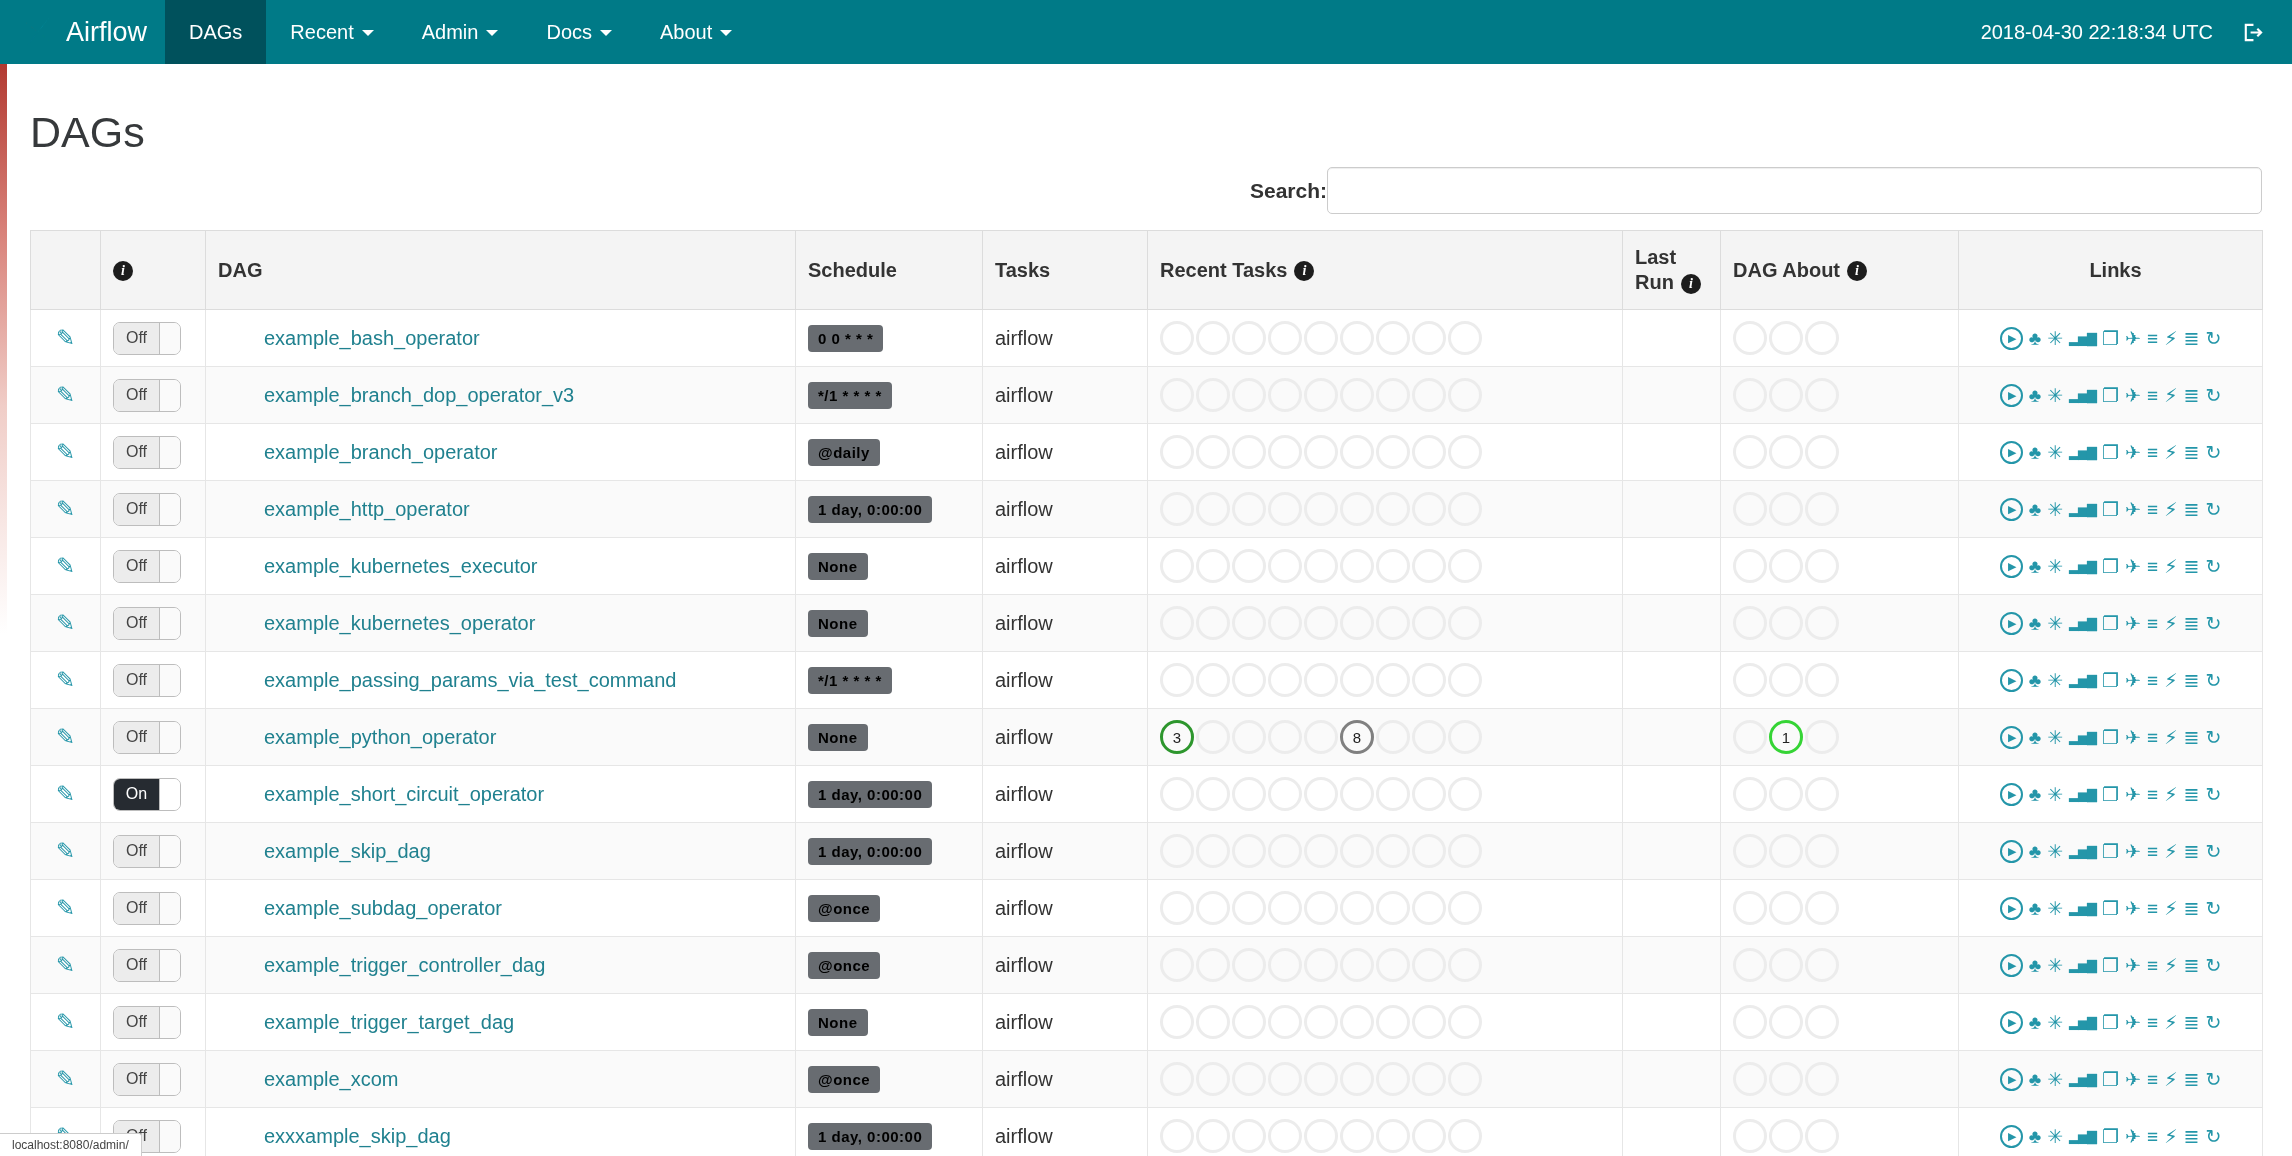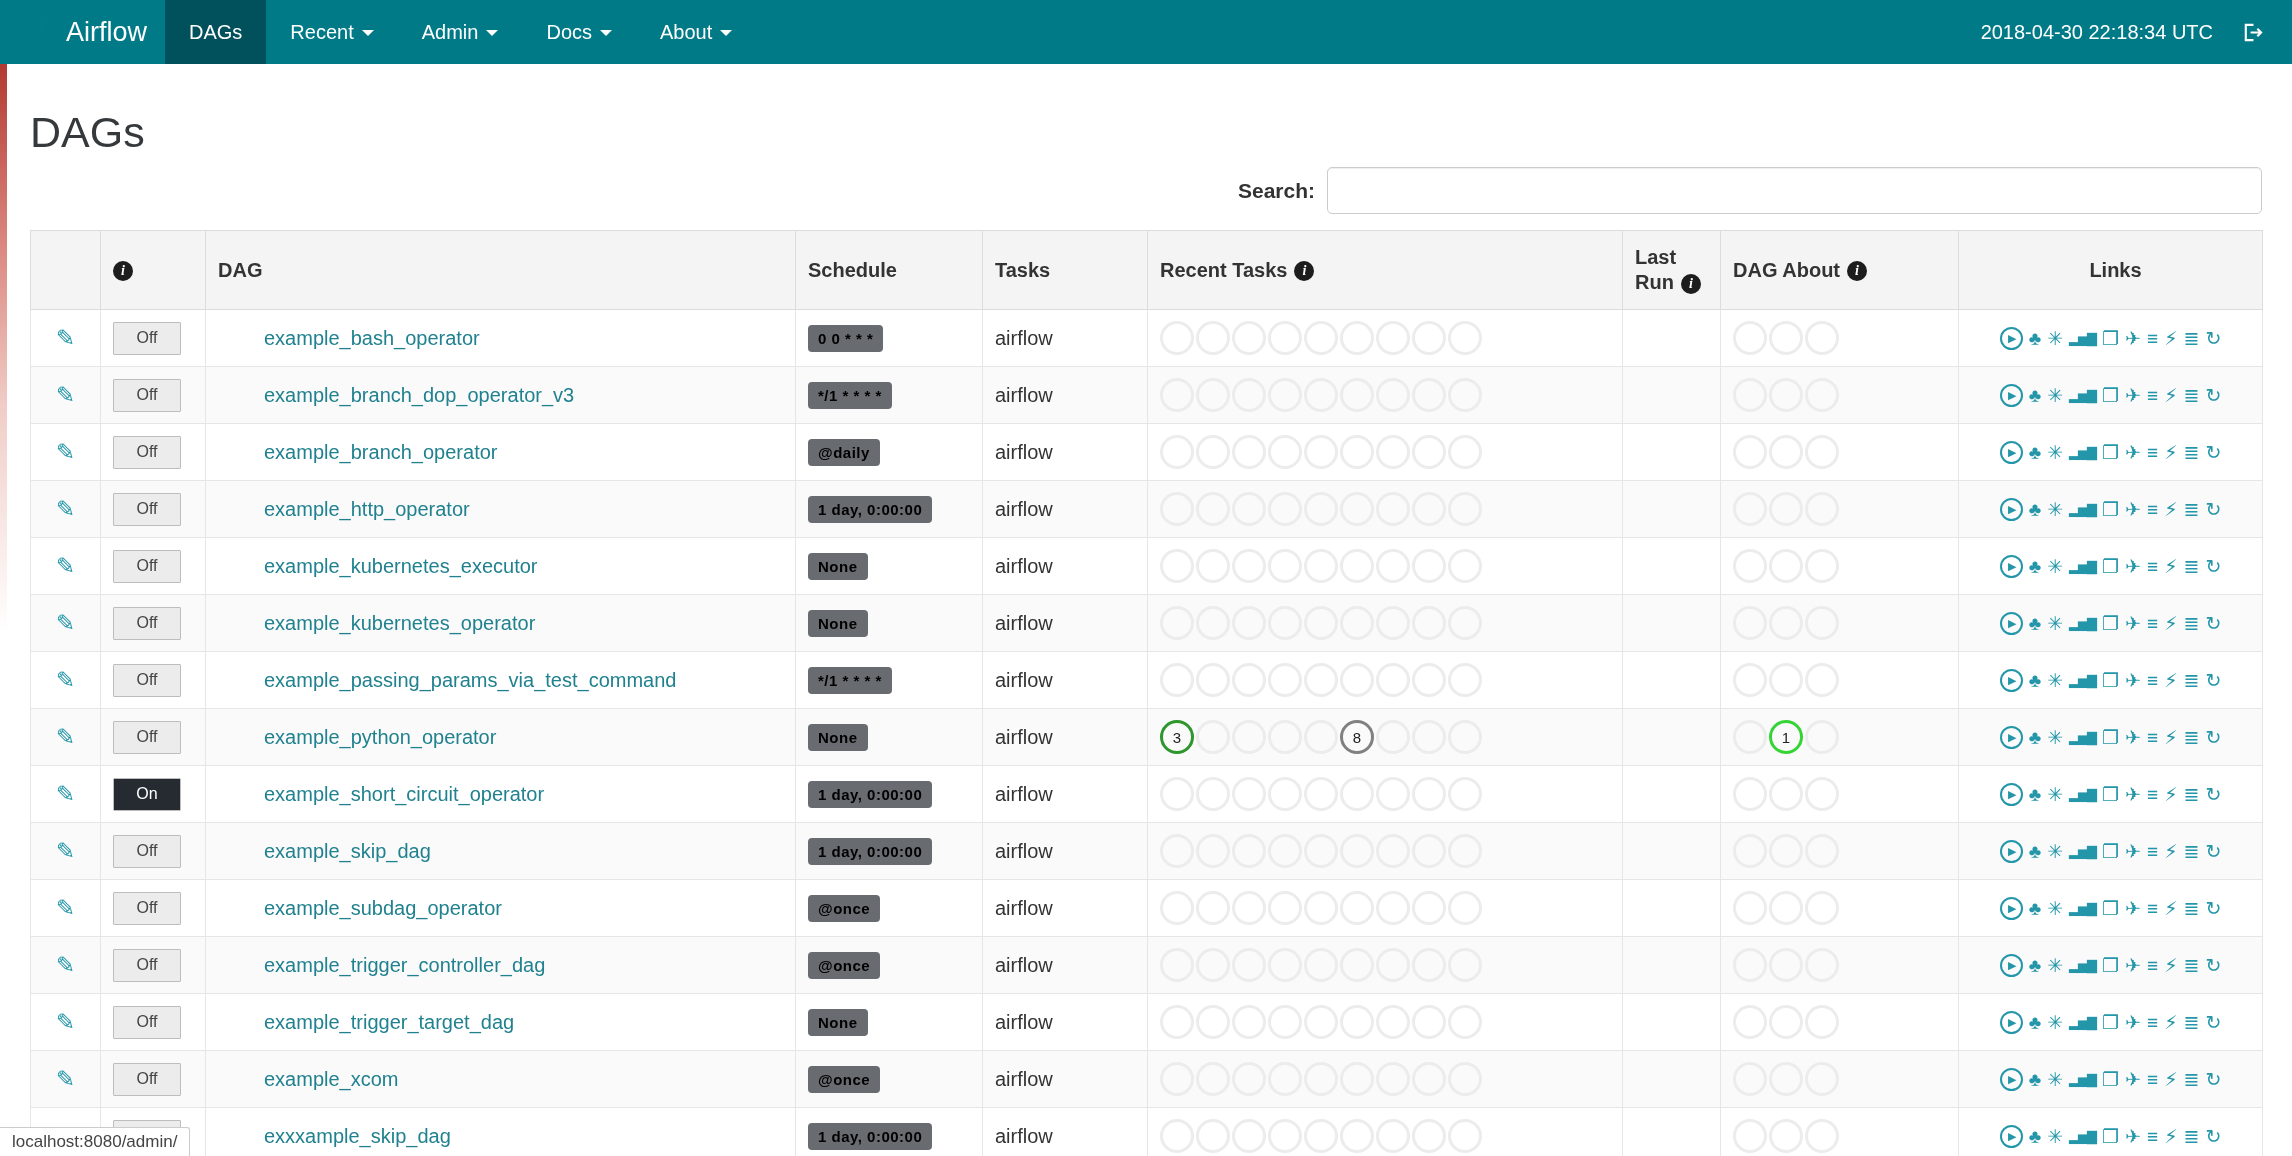--- a/index.html
+++ b/index.html
@@ -48,21 +48,21 @@
   }
 
   
   .page { padding: 0 30px; }
   .page-title {
     font-size: 43px; font-weight: 400; color: #36393b;
     margin: 44px 0 10px 0;
   }
   .search-row {
     display: flex; justify-content: flex-end; align-items: center;
-    gap: 12px; margin: 6px 0 16px 0;
+    gap: 0; margin: 6px 0 16px 0;
   }
   .search-label { font-weight: bold; font-size: 21px; color: #333; }
   .search-input {
     width: 935px; height: 47px; border: 1px solid #ccc; border-radius: 5px;
     font-size: 20px; padding: 0 12px; outline: none;
     box-shadow: inset 0 1px 1px rgba(0,0,0,0.07);
   }
 
   
   table.dags {
@@ -85,22 +85,22 @@
   .dag-link { color: var(--accent-link, #20818f); text-decoration: none; cursor: pointer; margin-left: 46px; }
 
   .badge-sched {
     display: inline-block; background: var(--badge-bg, #686c71); color: #000000;
     font-size: 15px; font-weight: bold; padding: 5px 10px; border-radius: 4px;
     white-space: nowrap; letter-spacing: 0.5px; cursor: pointer;
   }
 
   .toggle {
     display: inline-flex; width: 68px; height: 33px;
-    border: 1px solid #bdbdbd; border-radius: 1px; overflow: hidden;
-    cursor: pointer; background: #fff; vertical-align: middle; flex-direction: column;
+    border: 1px solid #bdbdbd; border-radius: 7px; overflow: hidden;
+    cursor: pointer; background: #fff; vertical-align: middle;
   }
   .toggle .tlabel {
     flex: 1; display: flex; align-items: center; justify-content: center;
     font-size: 16px; color: #444; background: #ececec;
   }
   .toggle .knob { width: 21px; background: #fafafa; border-left: 1px solid #bdbdbd; }
   .toggle.on .tlabel { background: var(--toggle-on-bg, #262b31); color: #fff; }
   .toggle.on .knob { background: #fff; }
 
   .circle {
@@ -135,21 +135,21 @@
     font-style: italic; align-items: center; justify-content: center;
     vertical-align: middle; margin-left: 7px; cursor: pointer;
     font-family: "Liberation Serif", serif;
   }
 
   
   .status-bar {
     position: absolute; left: 0; bottom: 0; z-index: 10;
     background: #fff; border: 1px solid #ccc; border-left: none; border-bottom: none;
     border-top-right-radius: 3px;
-    padding: 4px 12px; font-size: 17px; color: #444;
+    padding: 4px 12px; font-size: 12px; color: #444;
   }
 </style>
 </head>
 <body>
 
 <div class="navbar">
   <div class="brand">
     <svg width="36" height="36" viewBox="0 0 40 40">
       <path d="M20 20 L2 6 L15 16 Z" fill="#e43921"></path>
       <path d="M20 20 L34 2 L24 15 Z" fill="#00b8d4"></path>

